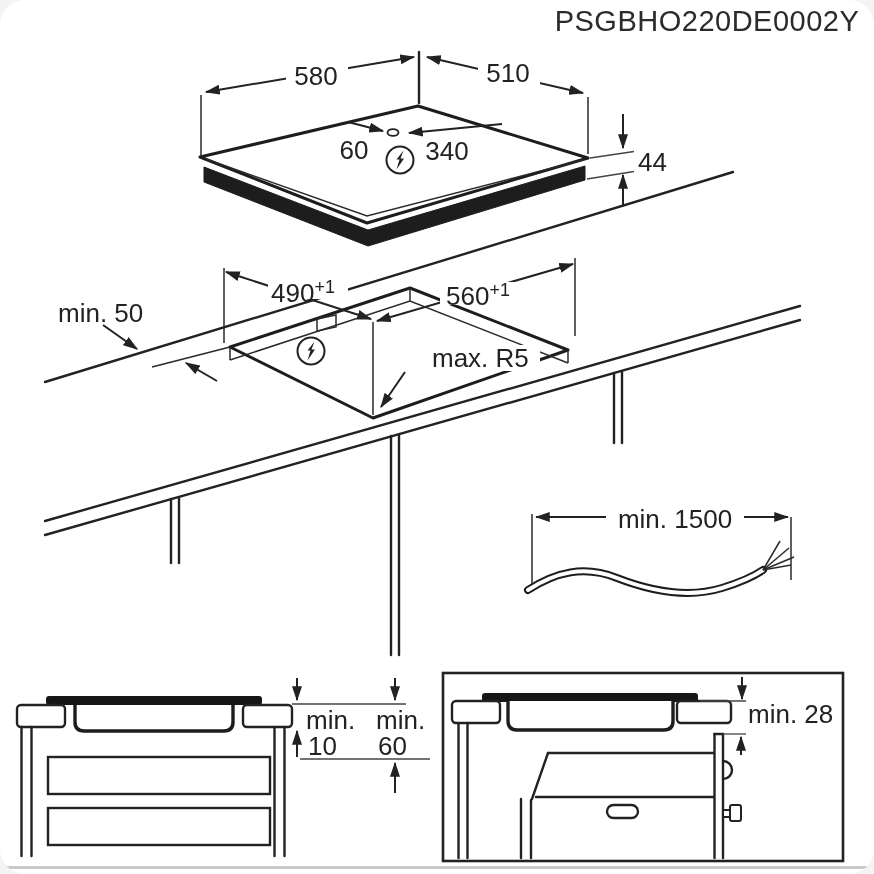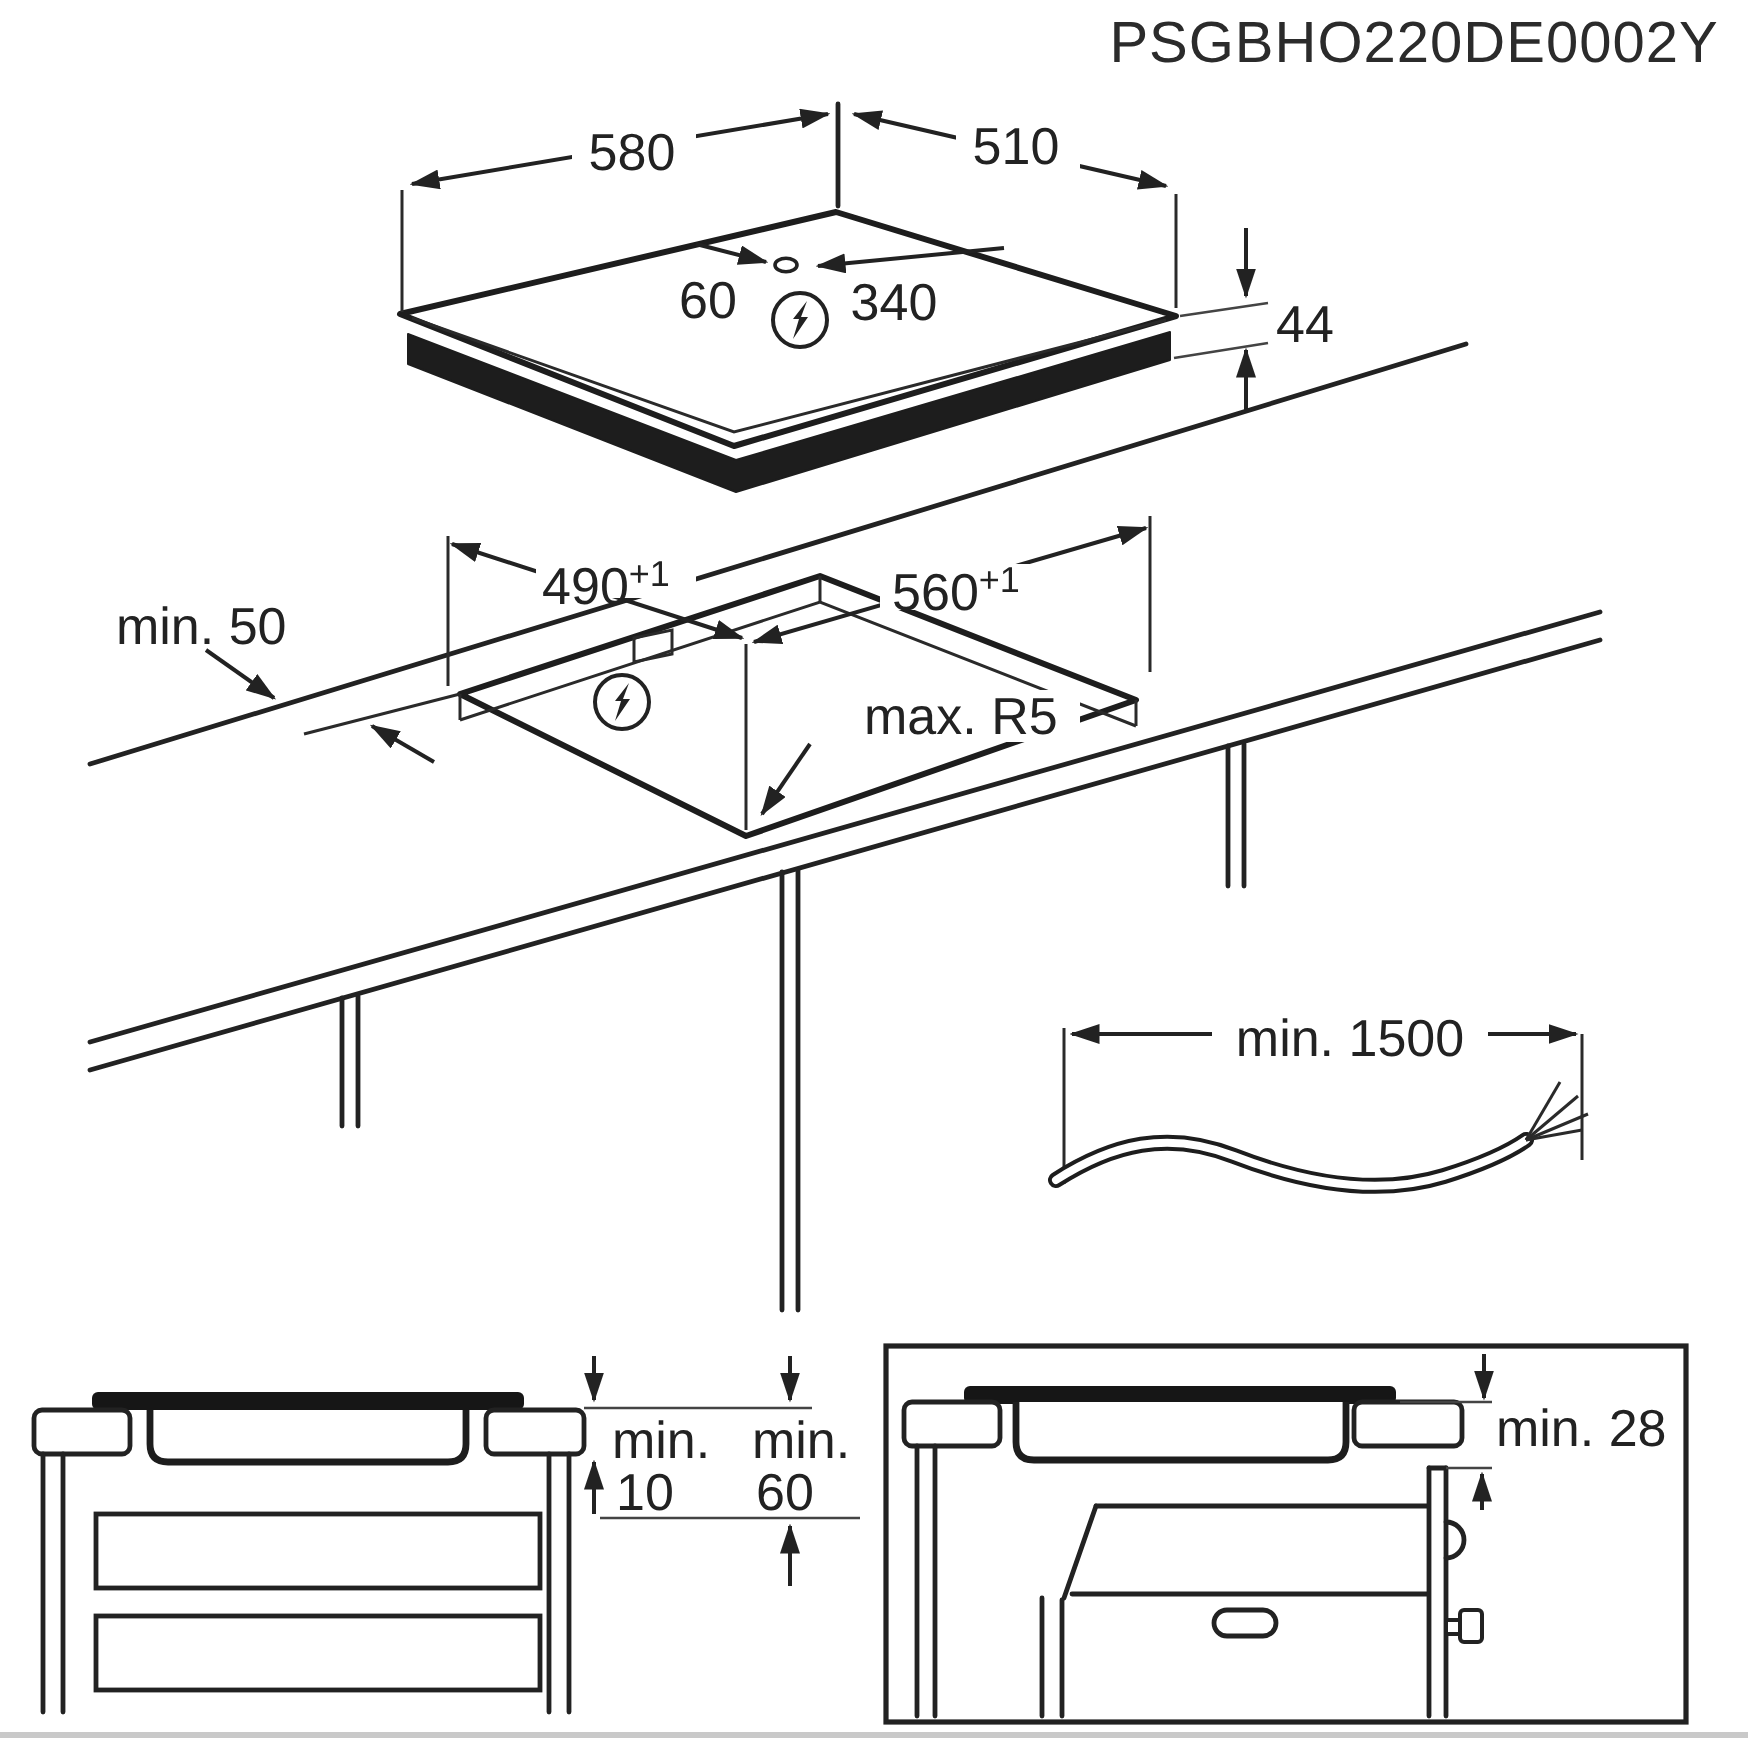--- a/index.html
+++ b/index.html
@@ -1,17 +1,17 @@
 <!DOCTYPE html>
 <html><head>
 <meta charset="utf-8">
 <style>
   html,body{margin:0;padding:0;background:#f4f4f4;}
   .page{position:relative;width:874px;height:874px;background:#ffffff;overflow:hidden;
-        font-family:"Liberation Sans", sans-serif;}
+        font-family:"Liberation Sans", sans-serif;border-radius:25px;}
   svg{position:absolute;left:0;top:0;}
   .ln{stroke:#222;stroke-width:2.4;fill:none;stroke-linecap:round;stroke-linejoin:round;}
   .thick{stroke:#1d1d1d;stroke-width:3;fill:#fff;stroke-linejoin:round;}
   .thin{stroke:#2a2a2a;stroke-width:1.5;fill:none;}
   .xline{stroke:#444;stroke-width:1.3;fill:none;}
   .dim{stroke:#222;stroke-width:2;fill:none;}
   .lbl{font-family:"Liberation Sans", sans-serif;font-size:26px;fill:#222;}
   .lbl-big{font-family:"Liberation Sans", sans-serif;font-size:29px;fill:#2b2b2b;letter-spacing:.5px;}
   .sup{font-size:18px;}
   .mask{fill:#fff;stroke:none;}

